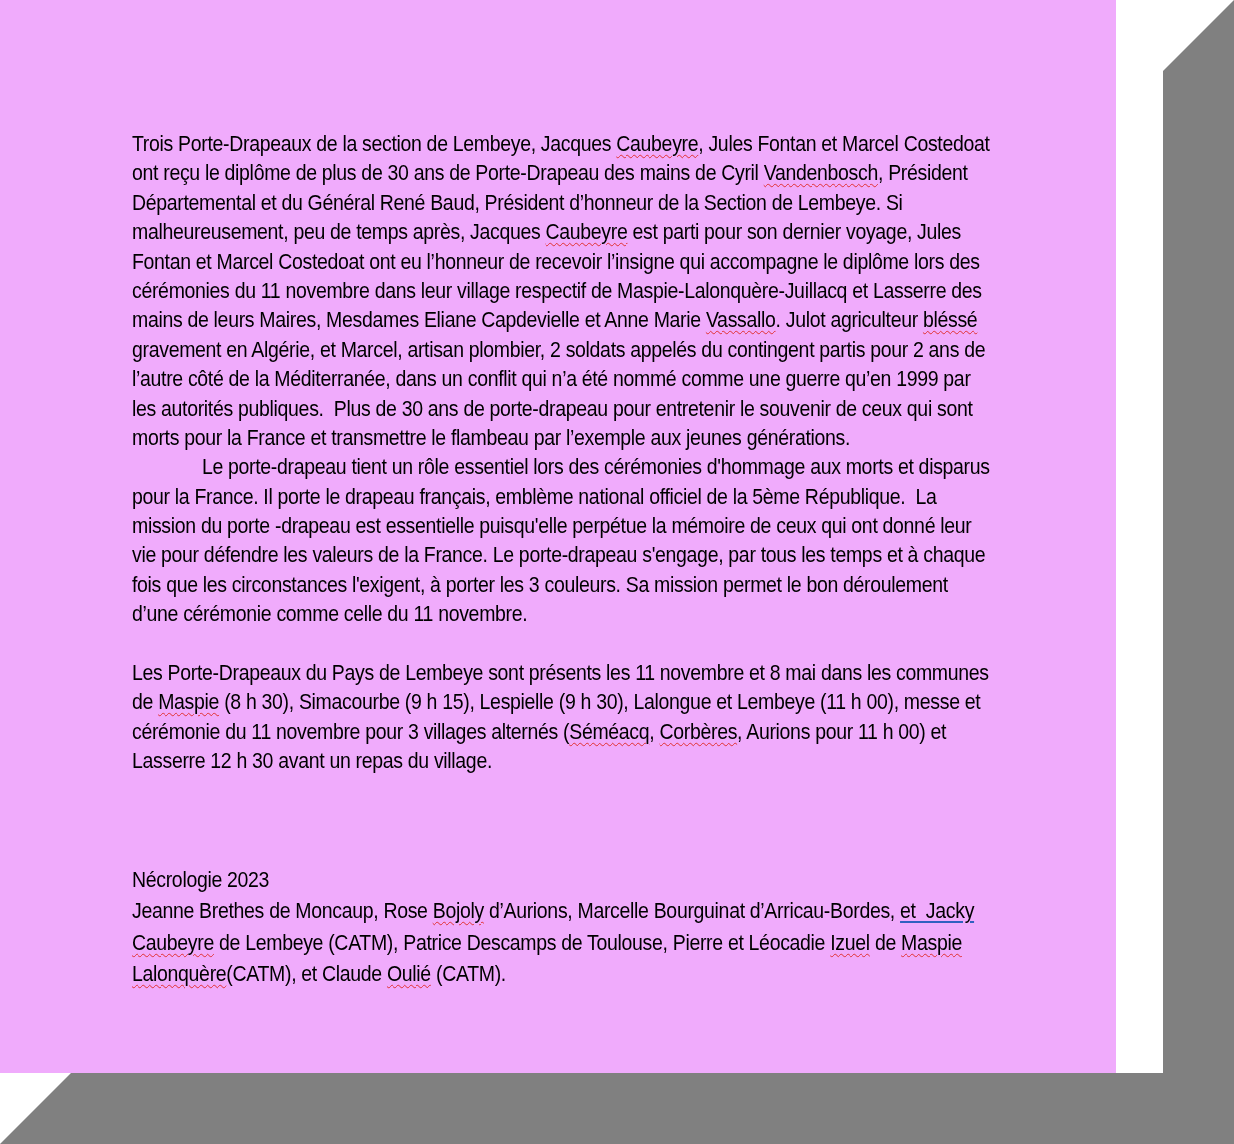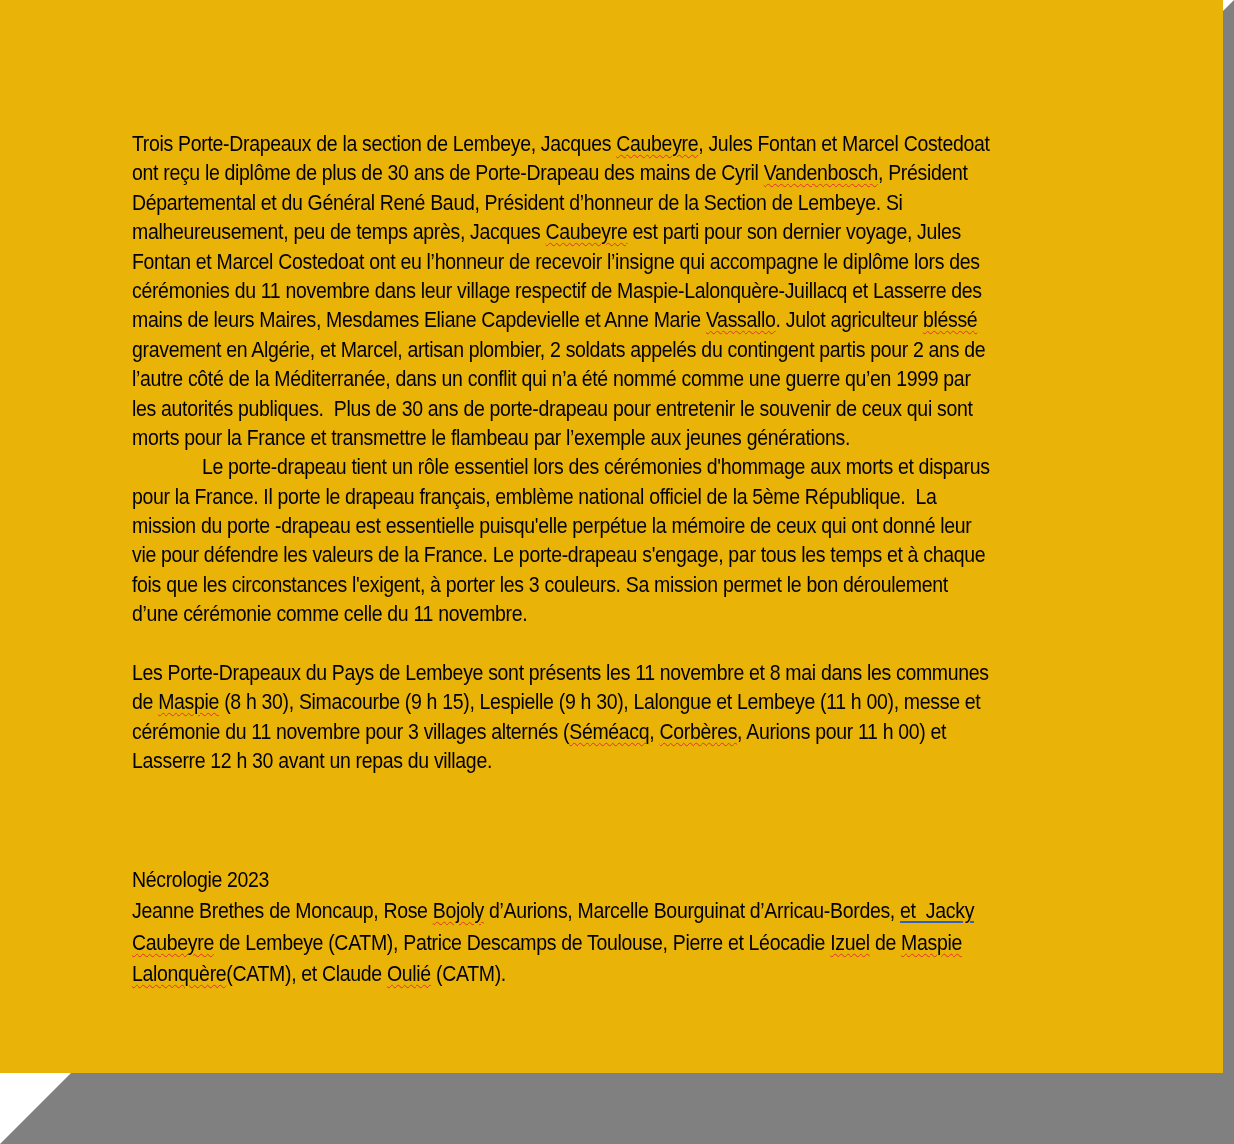--- a/index.html
+++ b/index.html
@@ -18,23 +18,23 @@
       position: absolute;
       left: 0;
       top: 0;
       width: 1234px;
       height: 1144px;
     }
     .page {
       position: absolute;
       left: 0;
       top: 0;
-      width: 1223px;
+      width: 1116px;
       height: 1073px;
-      background: #eab308;
+      background: #f0abfc;
     }
     .content {
       position: absolute;
       left: 132px;
       top: 129px;
       width: 975px;
       color: #000000;
       font-size: 21.2px;
       line-height: 29.4px;
       letter-spacing: -0.35px;

